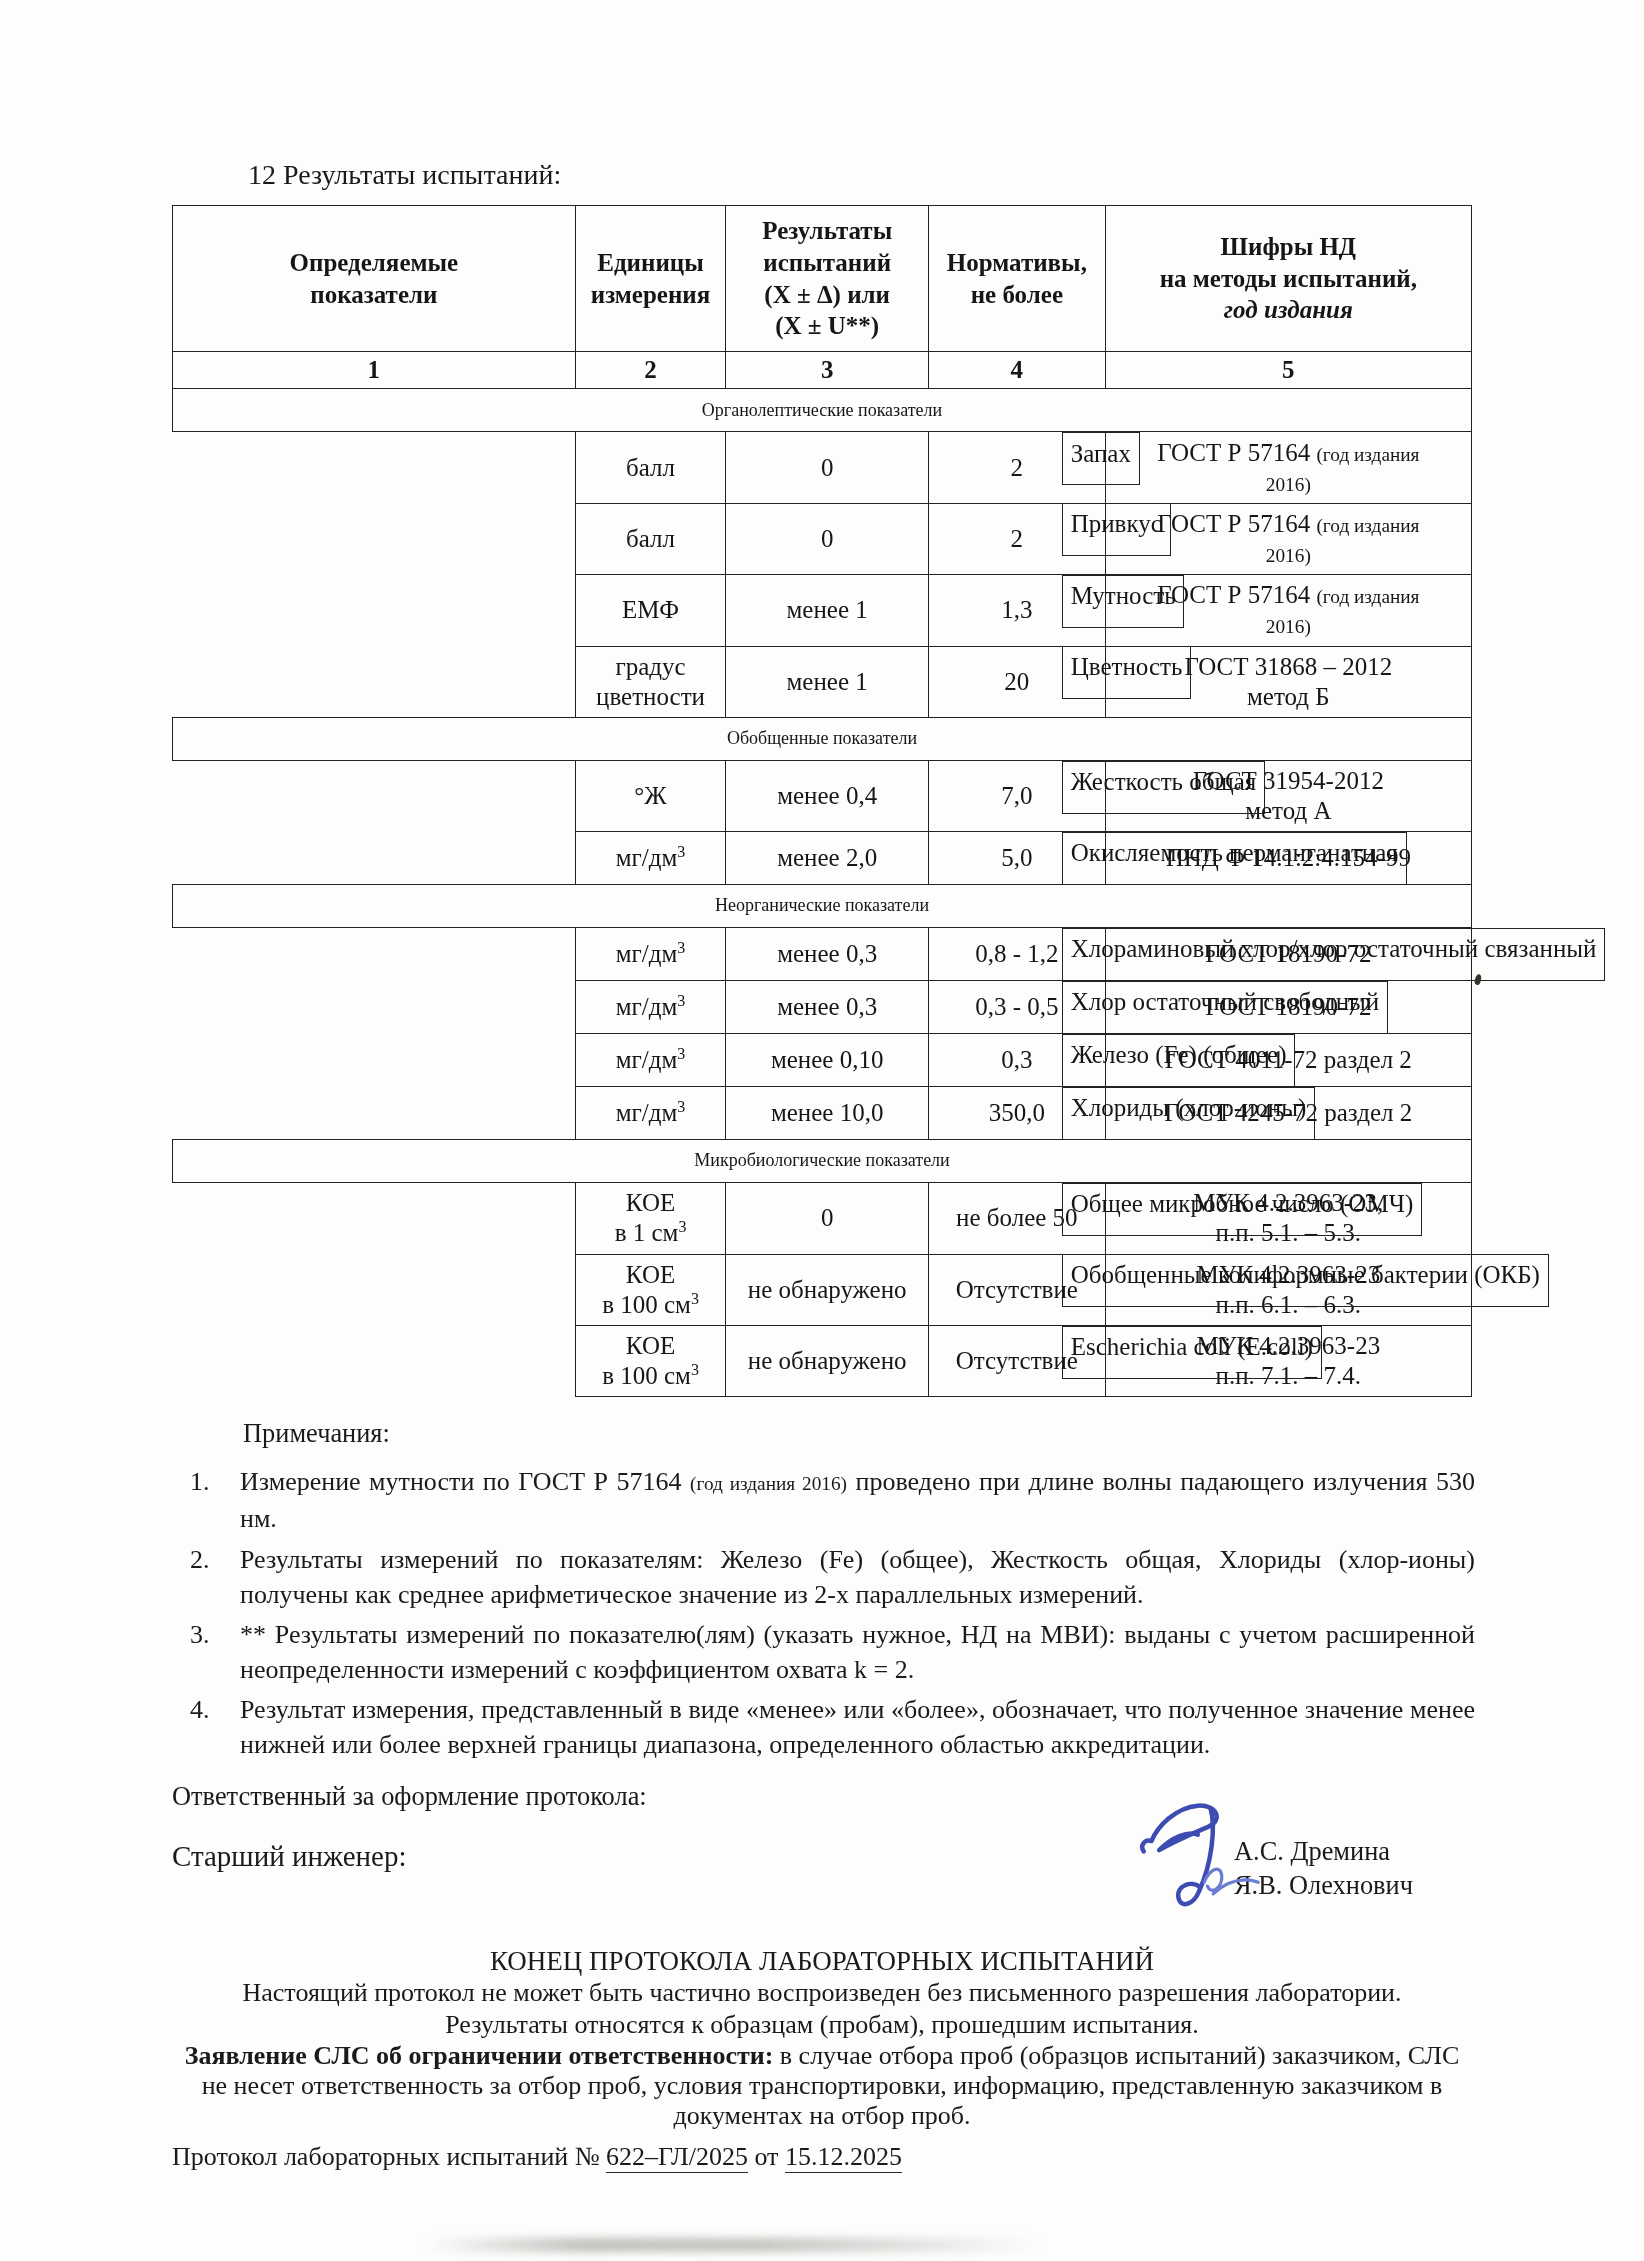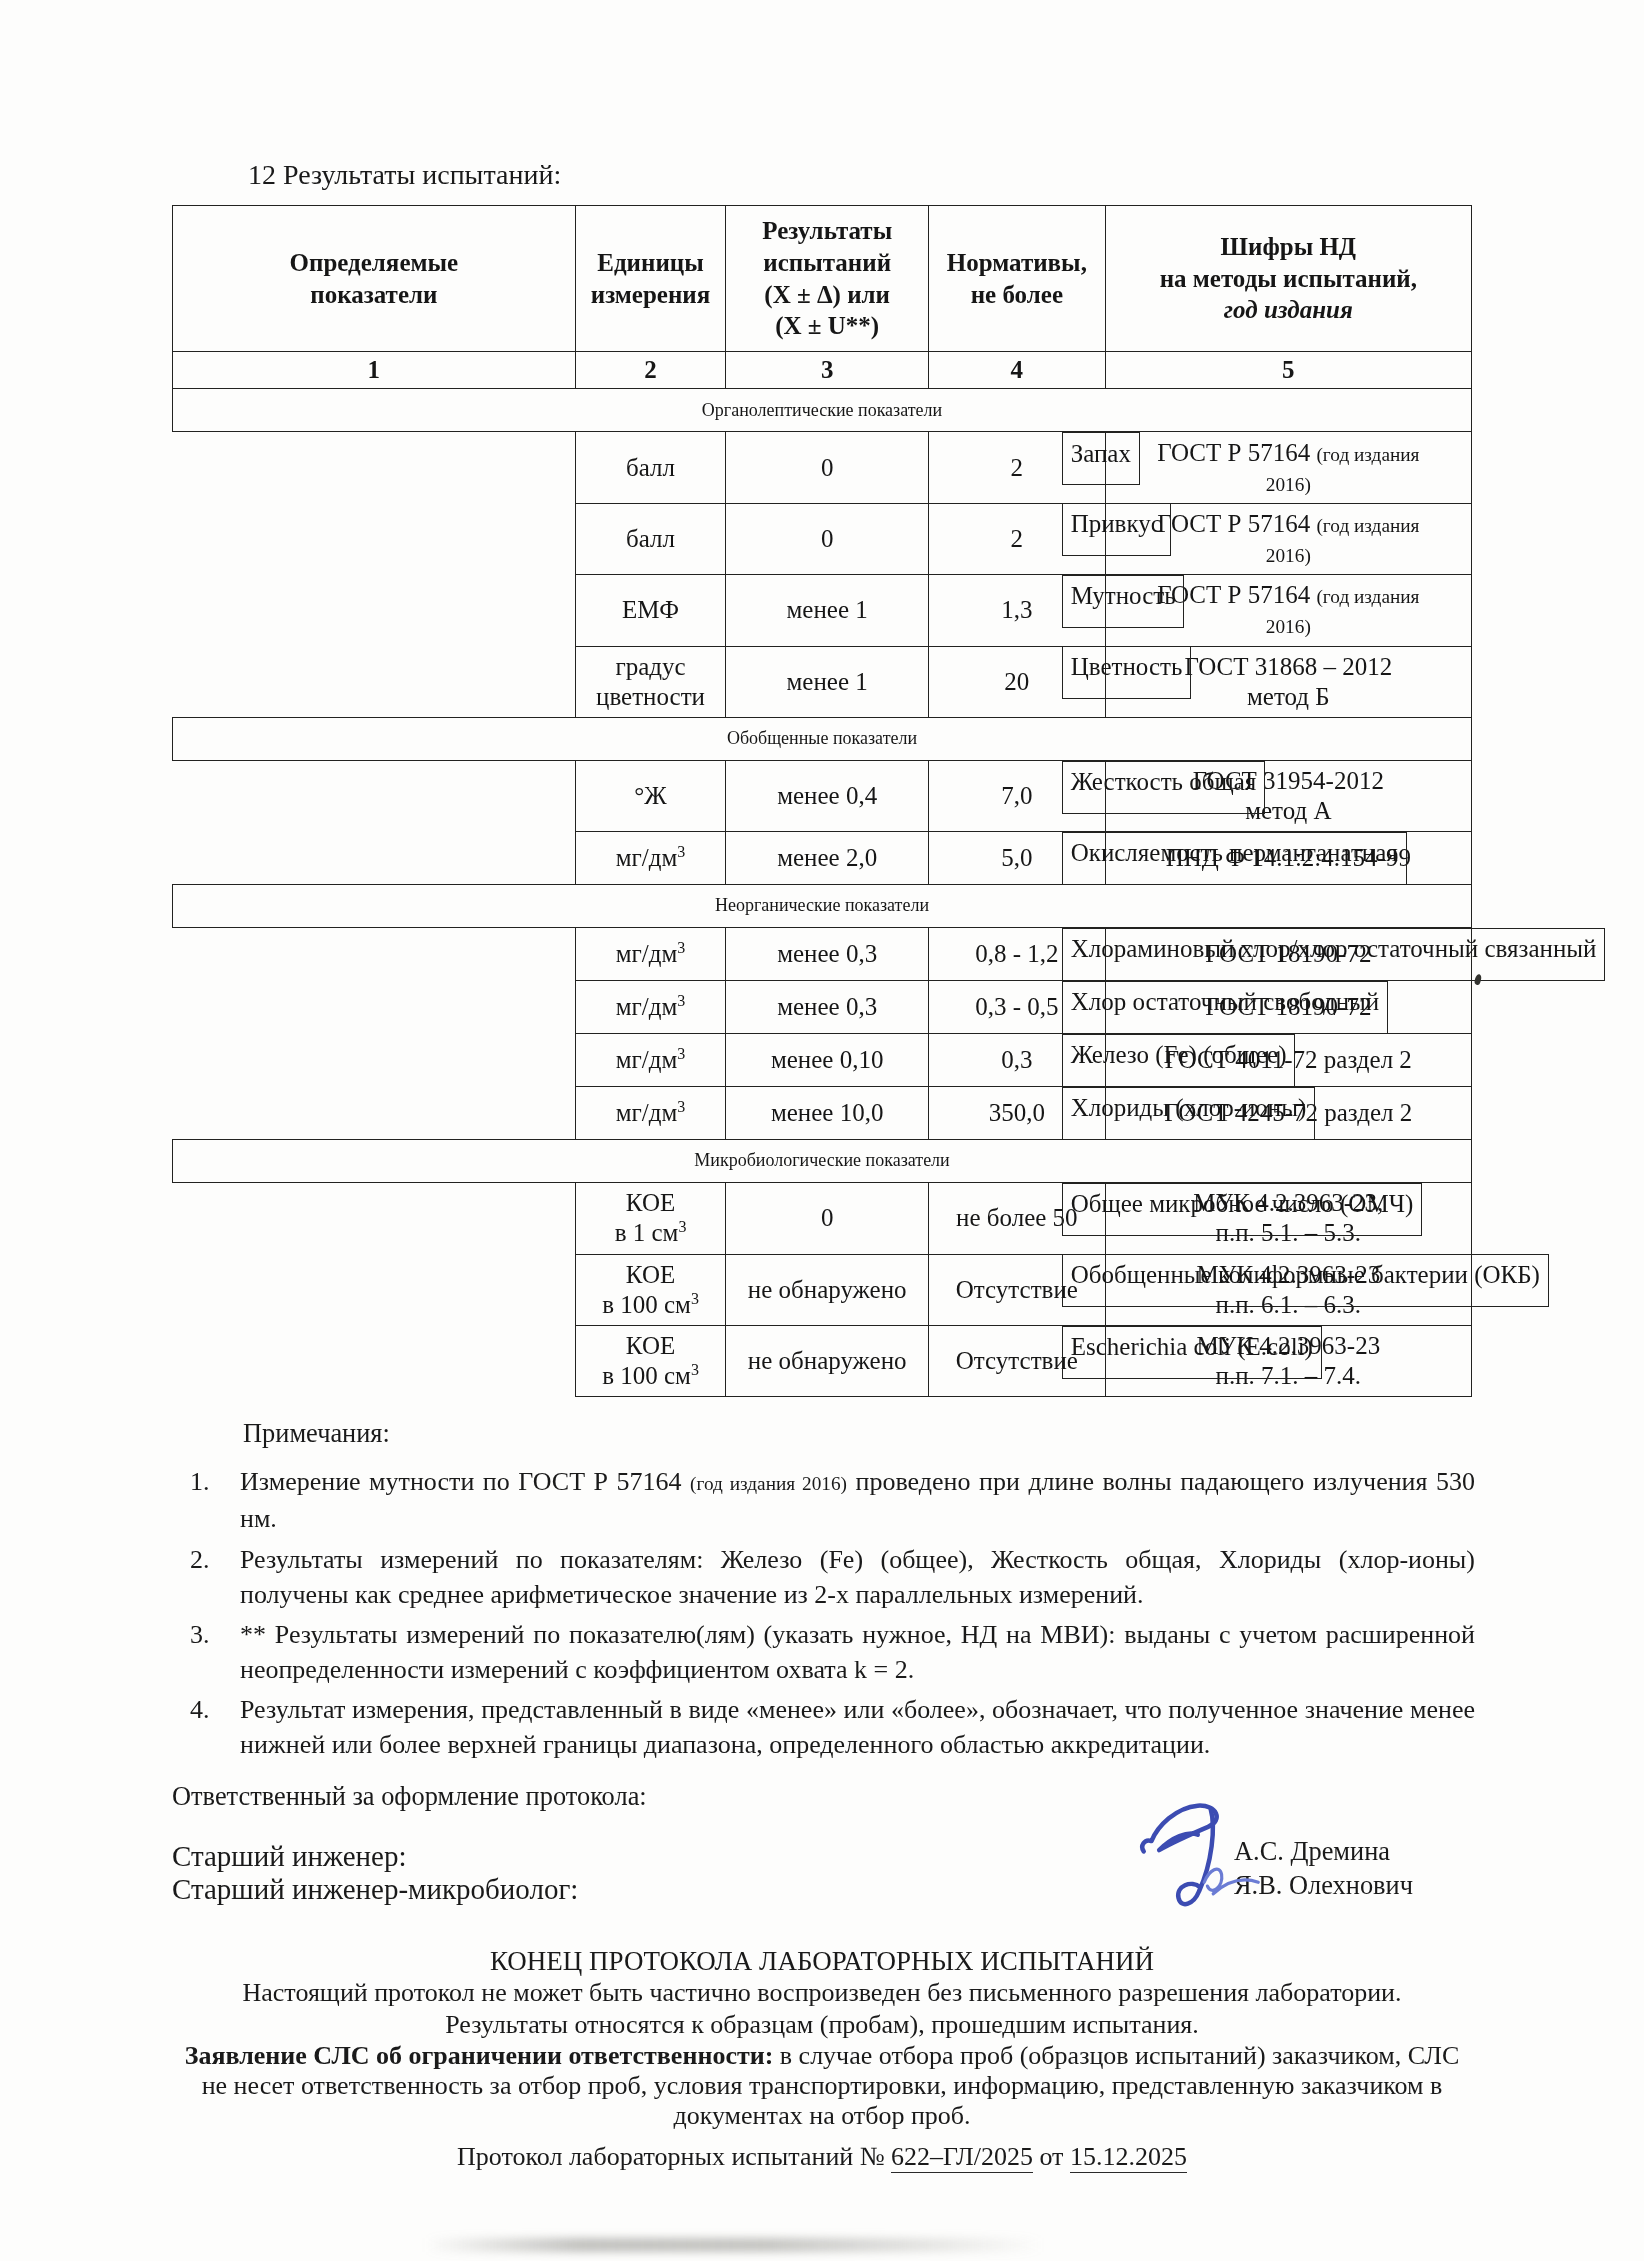--- a/index.html
+++ b/index.html
@@ -45,21 +45,21 @@
   .name{position:absolute;left:1062px;font-size:26.4px}
   .n1{top:-3.9px}
   .n2{top:30px}
   .sig{position:absolute;left:964px;top:-43px;width:139px;height:146px}
   .sig path{fill:none;stroke-linecap:round;stroke-linejoin:round}
   
   .footer{margin:11.6px 0 0 146px;width:1300px;text-align:center}
   .f-end{font-size:27px;line-height:31px}
   .f-line{font-size:26px;line-height:30px;margin-top:1.3px}
   .f-disc b{font-weight:bold}
-  .f-protocol{font-size:26px;text-align:center;margin-top:11.6px}
+  .f-protocol{font-size:26px;text-align:left;margin-top:11.6px}
   .u{border-bottom:1.9px solid #2a2a2a;padding-bottom:0.6px}
   .f-page{font-size:25px;text-align:right;margin-top:10.3px}
   
   .dot{
     position:absolute;left:1475px;top:974px;width:5.8px;height:11px;
     background:#33332f;border-radius:60% 60% 50% 70%/55% 55% 45% 45%;
     transform:rotate(15deg)
   }
   .smudge{
     position:absolute;left:425px;top:2238px;width:618px;height:14px;
@@ -302,21 +302,20 @@
       <div class="note">
         <span class="nnum">4.</span>
         <div class="ntext"><span class="">Результат измерения, представленный в виде «менее» или «более», обозначает, что полученное значение менее нижней или более верхней границы диапазона, определенного областью аккредитации.</span></div>
       </div>
     </div>
 
   <div class="responsible">Ответственный за оформление протокола:</div>
 
   <div class="signers">
     <div class="role">Старший инженер:</div>
-    <div class="role">Старший инженер-микробиолог:</div>
     <div class="name n1">А.С. Дремина</div>
     <div class="name n2">Я.В. Олехнович</div>
     <svg class="sig" viewBox="0 0 216 226" aria-hidden="true">
       <path class="ink" stroke-width="7" d="M12,84 C6,76 13,64 24,68 C34,44 62,16 96,13 C126,11 136,36 112,46 C84,58 50,74 36,82 C56,62 80,52 96,58" stroke="#3c4cb2"></path>
       <path class="ink" stroke-width="7" d="M116,18 C124,46 118,102 98,146 C90,166 70,174 66,156 C62,138 86,128 100,140" stroke="#3c4cb2"></path>
       <path class="ink2" stroke-width="5" d="M106,132 C114,112 130,104 133,120 C136,138 118,154 111,138 M120,150 C142,130 166,124 190,132" stroke="#6b7cd4"></path>
     </svg>
   </div>
 
   <div class="footer">

